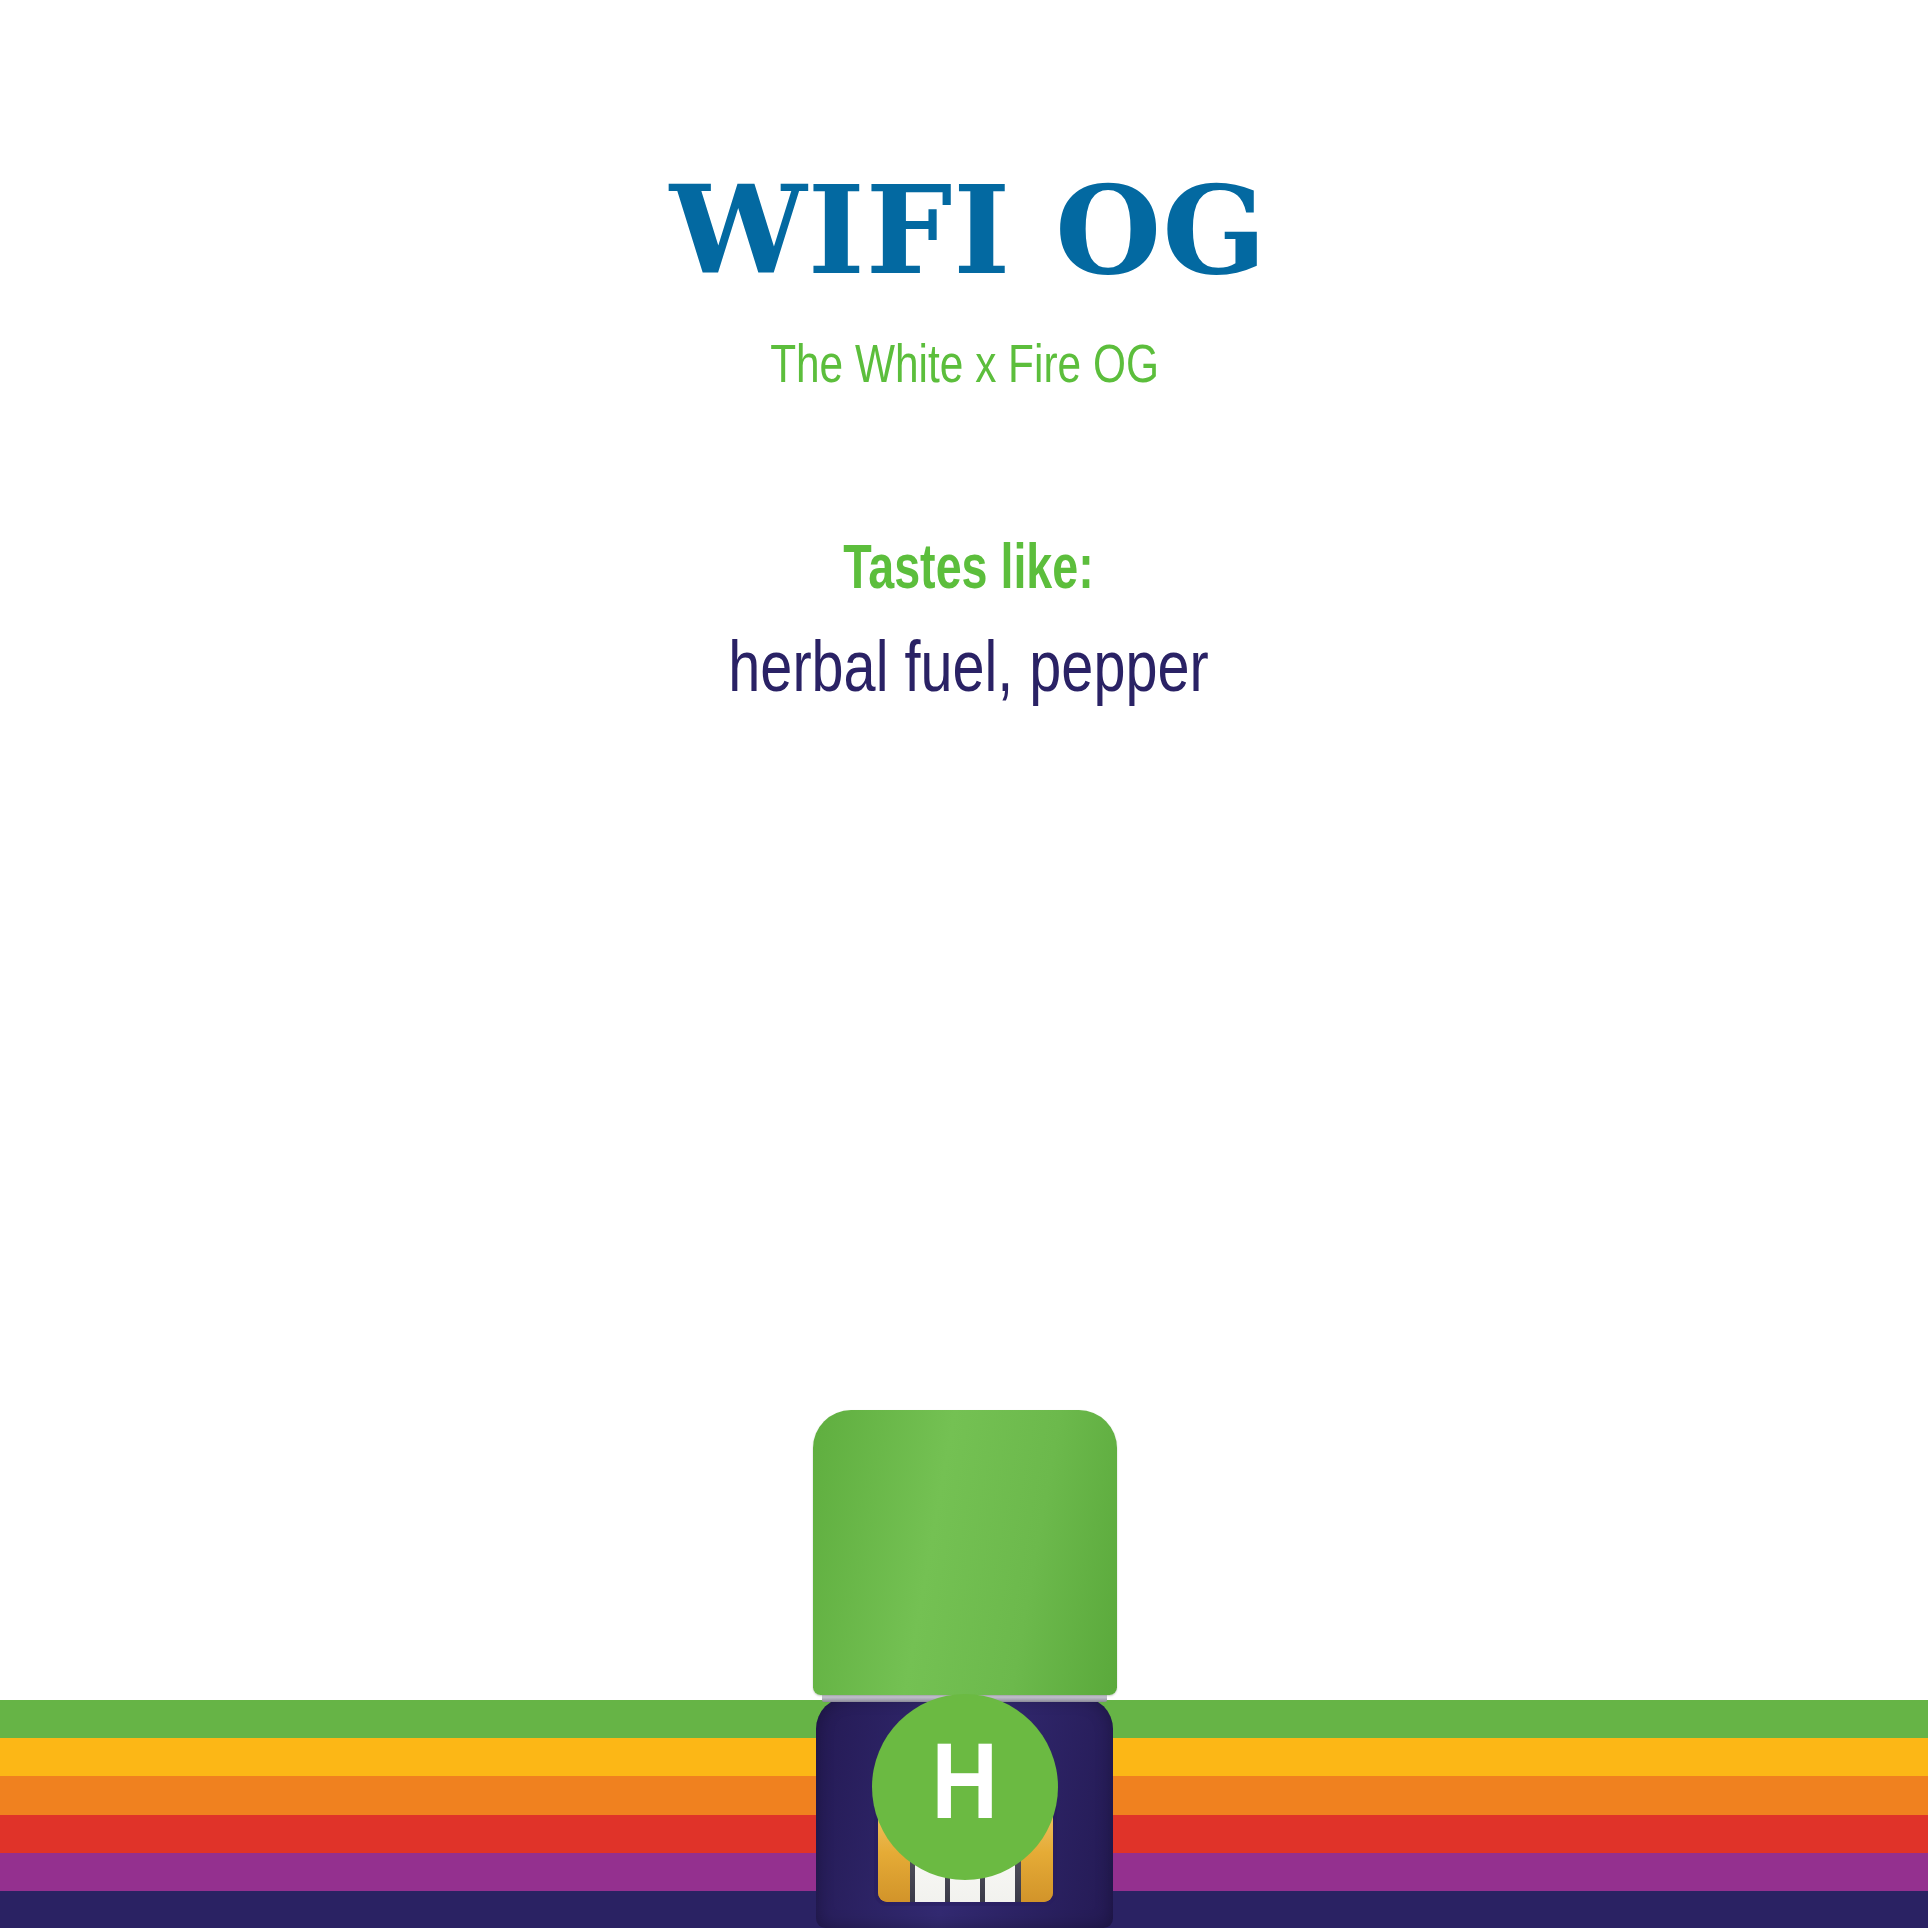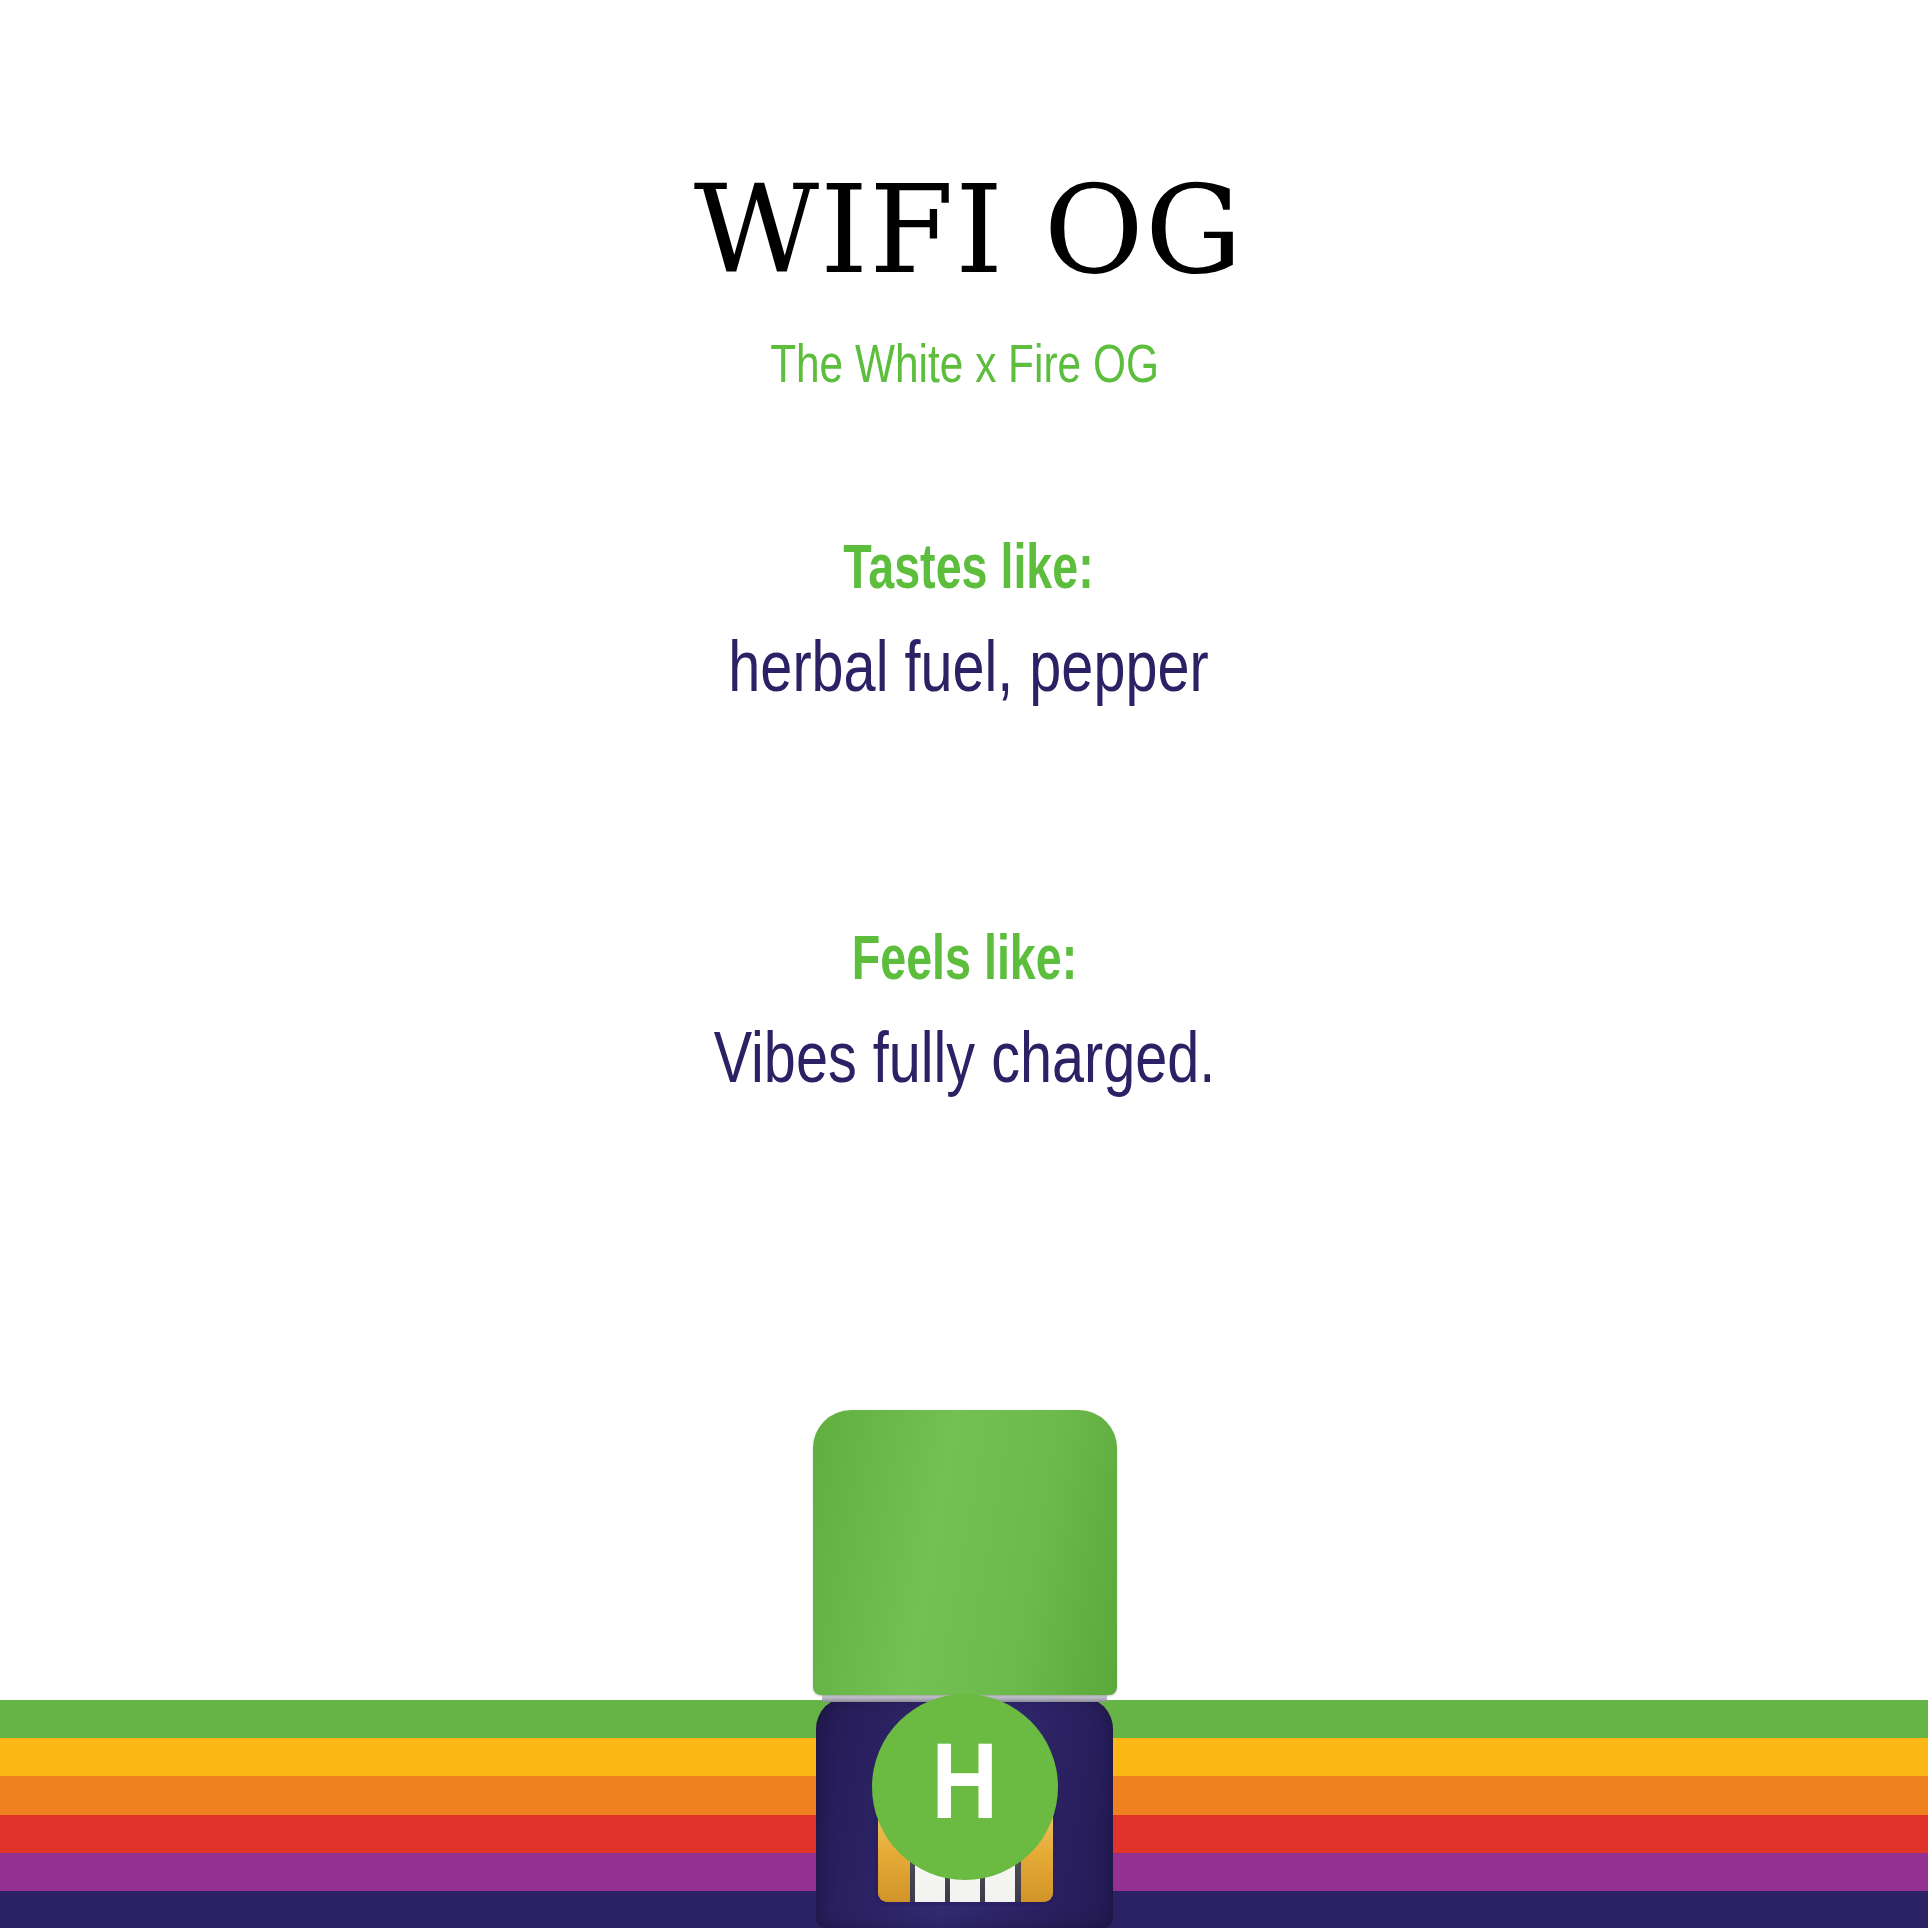--- a/index.html
+++ b/index.html
@@ -23,25 +23,25 @@
   .text-area {
     position: absolute;
     left: 0;
     top: 0;
     width: 1929px;
     text-align: center;
   }
 
   .product-title {
     font-family: "DejaVu Serif", serif;
-    font-weight: 400;
+    font-weight: 700;
     font-size: 122px;
     line-height: 1;
     letter-spacing: 1px;
-    color: #000000;
+    color: #0369a1;
     margin-top: 169px;
     white-space: nowrap;
     margin-left: 8px;
   }
 
   .product-subtitle {
     font-family: "Liberation Sans", sans-serif;
     font-weight: 400;
     font-size: 53px;
     line-height: 1;
@@ -205,24 +205,20 @@
 
     <div class="product-title">WIFI OG</div>
 
     <div class="product-subtitle">The White x Fire OG</div>
 
     <div class="attr-block" id="block-tastes">
       <div class="attr-label">Tastes like:</div>
       <div class="attr-value">herbal fuel, pepper</div>
     </div>
 
-    <div class="attr-block" id="block-feels">
-      <div class="attr-label">Feels like:</div>
-      <div class="attr-value">Vibes fully charged.</div>
-    </div>
 
   </div>
 
   <div class="stripes">
     <div class="stripe" style="background: rgb(102, 180, 70);"></div>
     <div class="stripe" style="background: rgb(252, 183, 22);"></div>
     <div class="stripe" style="background: rgb(240, 129, 31);"></div>
     <div class="stripe" style="background: rgb(224, 51, 41);"></div>
     <div class="stripe" style="background: rgb(148, 48, 143);"></div>
     <div class="stripe" style="background: rgb(42, 34, 99);"></div>

